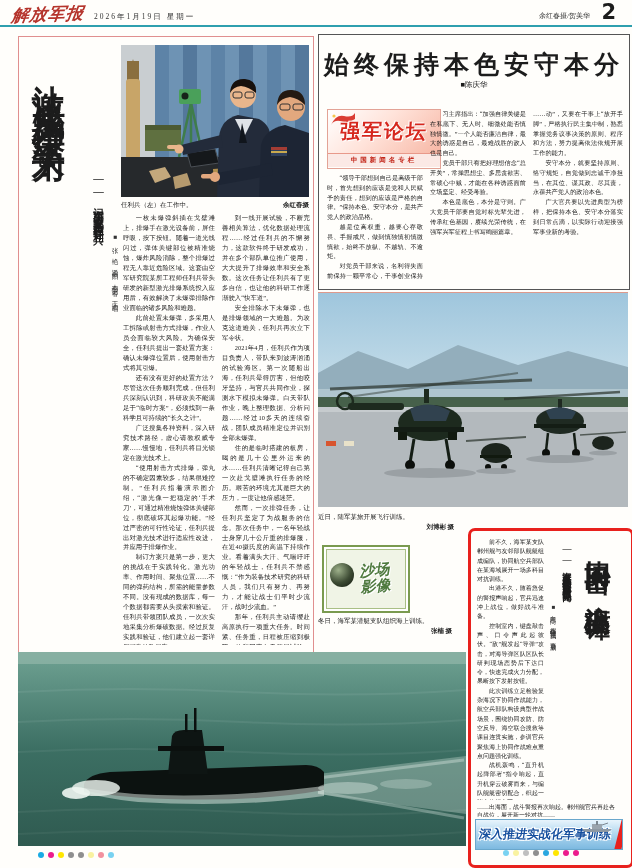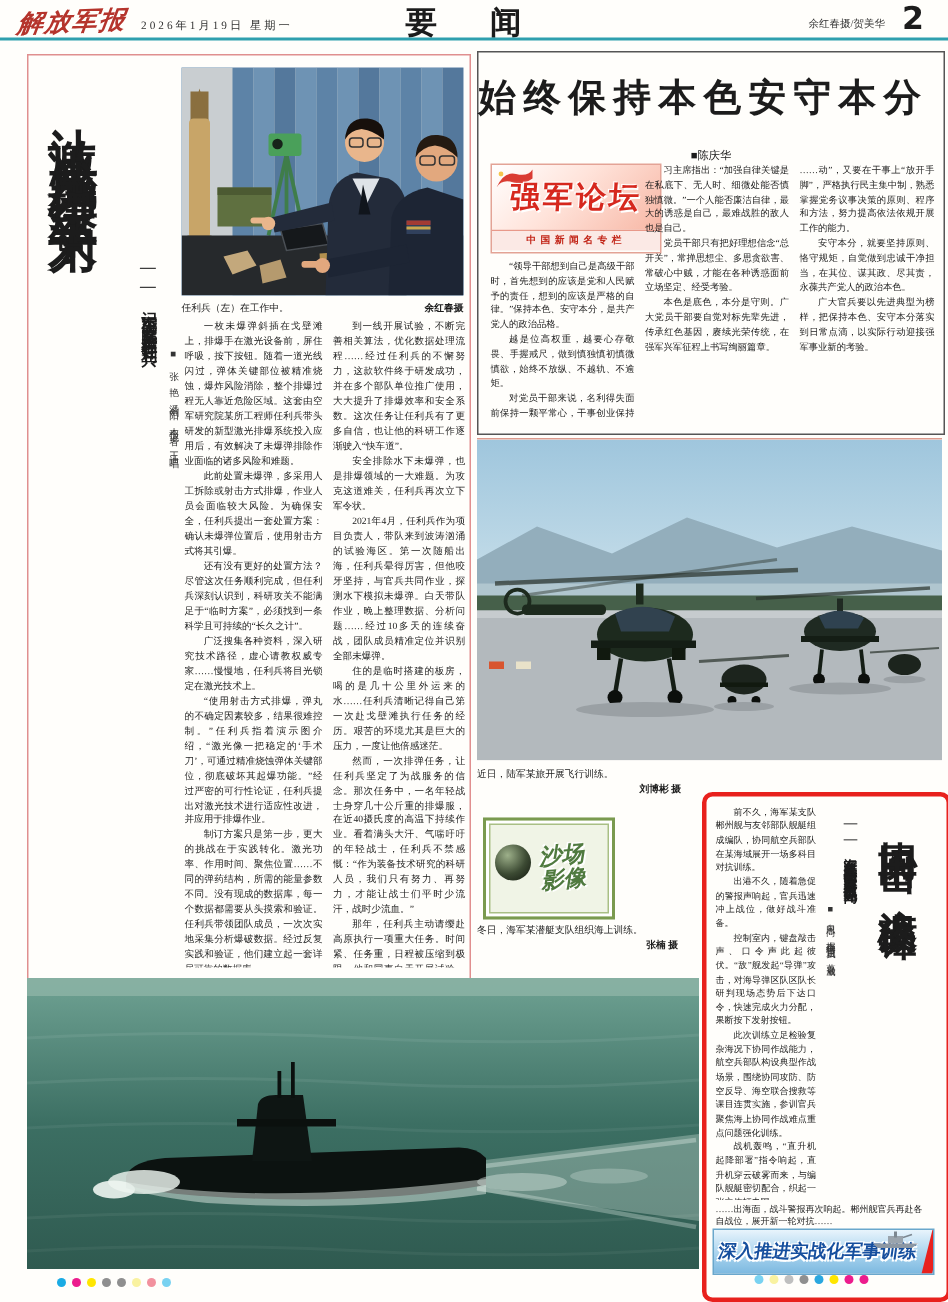--- a/index.html
+++ b/index.html
@@ -28,23 +28,23 @@
             font-size:33px;font-weight:bold;letter-spacing:7px;line-height:1.2;}
   .la-subtitle{position:absolute;left:72px;top:136px;height:340px;font-size:10.5px;font-weight:bold;letter-spacing:2px;}
   .la-byline{position:absolute;left:91px;top:196px;height:230px;font-size:6.5px;letter-spacing:2px;color:#333;}
   .la-photo{position:absolute;left:102px;top:8px;width:188px;height:152px;overflow:hidden;background:#6f94b5;}
   .la-caption{position:absolute;left:102px;top:164px;width:188px;font-size:6.5px;display:flex;justify-content:space-between;}
   .la-col{position:absolute;top:176px;height:432px;overflow:hidden;font-size:6.4px;line-height:1.56;}
   .la-col1{left:104px;width:92px;}
   .la-col2{left:203px;width:88px;}
   
   .box-forum{position:absolute;left:318px;top:34px;width:310px;height:254px;border:1px solid #555;background:#fffefb;}
-  .fo-title{position:absolute;left:0;right:0;top:13px;font-family:"DejaVu Sans",sans-serif;
+  .fo-title{position:absolute;left:0;right:0;top:13px;text-align:center;font-family:"DejaVu Sans",sans-serif;
             font-size:25px;font-weight:bold;letter-spacing:5px;}
-  .fo-byline{position:absolute;left:0;right:0;top:64px;text-align:center;font-size:7.5px;}
+  .fo-byline{position:absolute;left:0;right:0;top:45px;text-align:center;font-size:7.5px;}
   .fo-logo{position:absolute;left:8px;top:74px;width:112px;height:58px;border:1px solid #e3a396;overflow:hidden;}
   .fo-logo-main{position:relative;height:43px;background:linear-gradient(135deg,#ffffff 0%,#ffe3da 45%,#f7b7a5 100%);
                 display:flex;align-items:center;justify-content:center;}
   .fo-logo-main span{font-family:"DejaVu Sans",sans-serif;font-size:20px;font-weight:bold;color:#d6281e;
                 letter-spacing:2px;transform:skewX(-4deg);
                 text-shadow:1px 1px 0 #fff,-1px -1px 0 #fff,0 0 2px #fff;}
   .fo-flag{position:absolute;left:2px;top:2px;width:26px;height:14px;opacity:.9;}
   .fo-logo-sub{height:13px;background:#fbe9e5;border-top:1px solid #e8998a;display:flex;align-items:center;justify-content:center;
                font-size:6.5px;letter-spacing:3px;color:#c22417;font-weight:bold;}
   .fo-col{position:absolute;overflow:hidden;font-size:6.2px;line-height:1.58;}
@@ -88,21 +88,20 @@
   .nv-ship{position:absolute;right:8px;top:0px;width:34px;height:12px;}
   .dots-right{left:30px;top:319px;}
 </style>
 </head>
 <body>
 
 <div class="page">
 
   <div class="masthead">解放军报</div>
   <div class="hdr-date">2026年1月19日 星期一</div>
-  <div class="hdr-section">要  闻</div>
   <div class="hdr-editor">余红春摄/贺美华</div>
   <div class="hdr-pageno">2</div>
   <div class="hdr-rule" style="background:#2f9fae;"></div>
 
   <div class="box-left">
     <div class="la-title vtext">让激光成为排爆『手术刀』</div>
     <div class="la-subtitle vtext">——记空军研究院某所工程师任利兵</div>
     <div class="la-byline vtext">■张 艳 潘剑阳 本报记者 王迪唱</div>
 
     <div class="la-photo">

